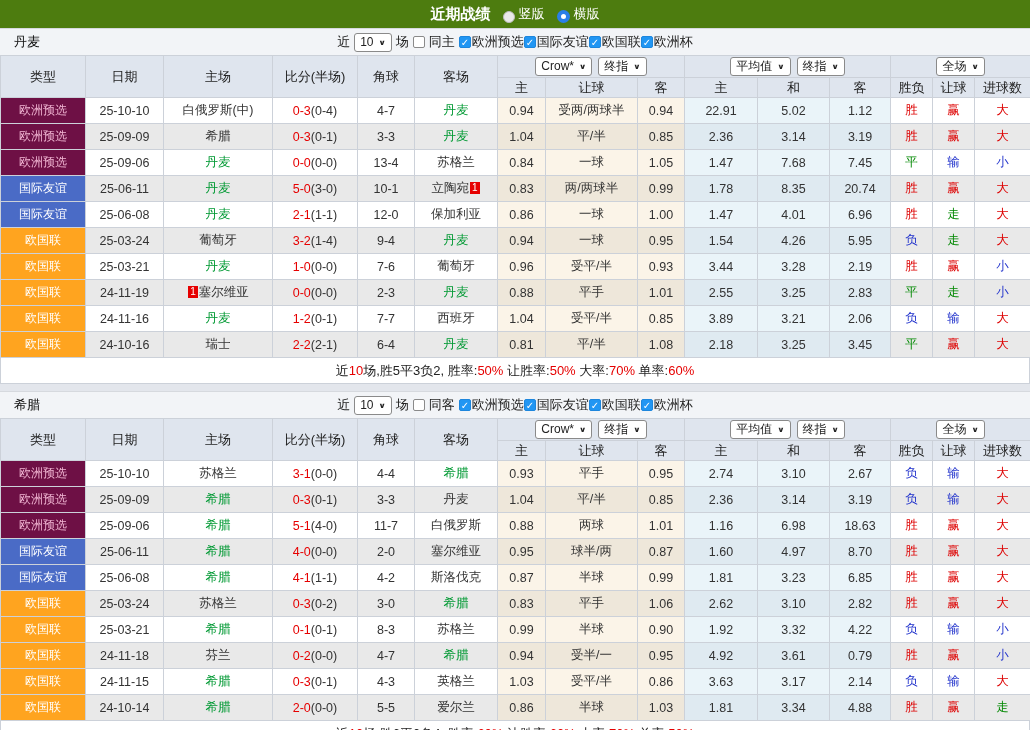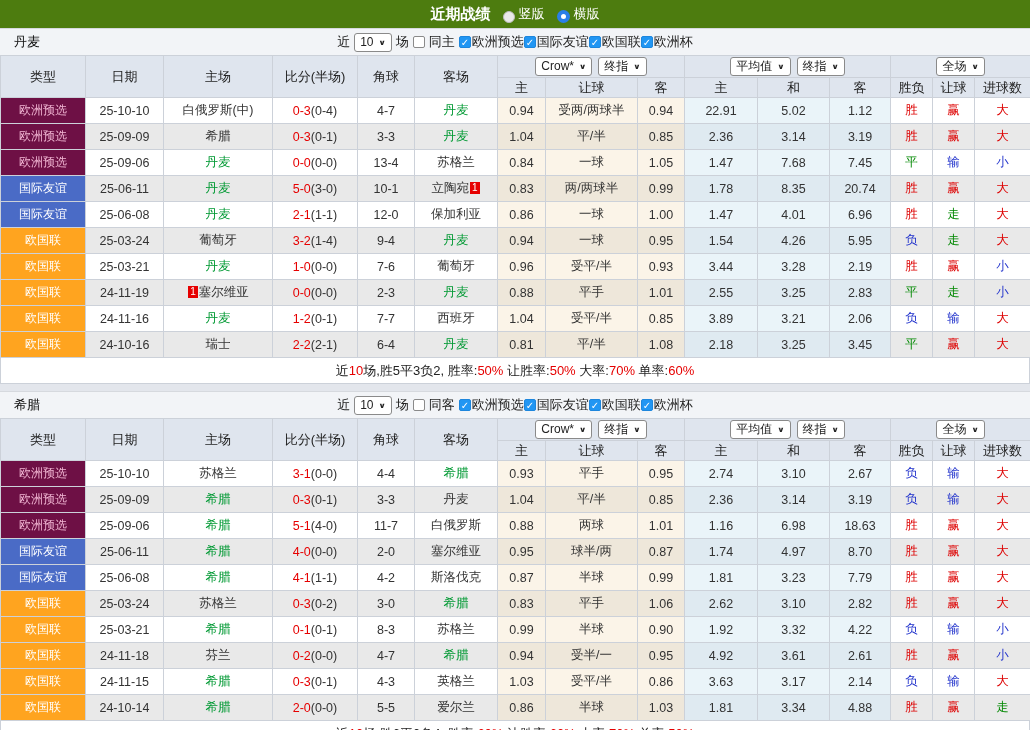--- a/index.html
+++ b/index.html
@@ -512,40 +512,40 @@
         <tr>
     <td class="type-cell" style="background: rgb(74, 107, 198);"><span class="type-badge" style="color: rgb(255, 255, 255);">国际友谊</span></td>
     <td>25-06-11</td>
     <td><span class="tname home-name team-green">希腊</span></td>
     <td><span class="score-main">4-0</span><span class="score-half">(0-0)</span></td>
     <td>2-0</td>
     <td><span class="tname away-name">塞尔维亚</span></td>
     <td class="odds">0.95</td>
     <td class="odds">球半/两</td>
     <td class="odds">0.87</td>
-    <td class="avg">1.74</td>
+    <td class="avg">1.60</td>
     <td class="avg">4.97</td>
     <td class="avg">8.70</td>
     <td class="wl-cell" style="color: rgb(221, 0, 0);">胜</td>
     <td class="hc-cell" style="color: rgb(221, 0, 0);">赢</td>
     <td class="gl-cell" style="color: rgb(221, 0, 0);">大</td>
   </tr>
         <tr>
     <td class="type-cell" style="background: rgb(74, 107, 198);"><span class="type-badge" style="color: rgb(255, 255, 255);">国际友谊</span></td>
     <td>25-06-08</td>
     <td><span class="tname home-name team-green">希腊</span></td>
     <td><span class="score-main">4-1</span><span class="score-half">(1-1)</span></td>
     <td>4-2</td>
     <td><span class="tname away-name">斯洛伐克</span></td>
     <td class="odds">0.87</td>
     <td class="odds">半球</td>
     <td class="odds">0.99</td>
     <td class="avg">1.81</td>
     <td class="avg">3.23</td>
-    <td class="avg">7.79</td>
+    <td class="avg">6.85</td>
     <td class="wl-cell" style="color: rgb(221, 0, 0);">胜</td>
     <td class="hc-cell" style="color: rgb(221, 0, 0);">赢</td>
     <td class="gl-cell" style="color: rgb(221, 0, 0);">大</td>
   </tr>
         <tr>
     <td class="type-cell" style="background: rgb(255, 164, 31);"><span class="type-badge" style="color: rgb(255, 255, 255);">欧国联</span></td>
     <td>25-03-24</td>
     <td><span class="tname home-name">苏格兰</span></td>
     <td><span class="score-main">0-3</span><span class="score-half">(0-2)</span></td>
     <td>3-0</td>
@@ -582,21 +582,21 @@
     <td>24-11-18</td>
     <td><span class="tname home-name">芬兰</span></td>
     <td><span class="score-main">0-2</span><span class="score-half">(0-0)</span></td>
     <td>4-7</td>
     <td><span class="tname away-name team-green">希腊</span></td>
     <td class="odds">0.94</td>
     <td class="odds">受半/一</td>
     <td class="odds">0.95</td>
     <td class="avg">4.92</td>
     <td class="avg">3.61</td>
-    <td class="avg">2.61</td>
+    <td class="avg">0.79</td>
     <td class="wl-cell" style="color: rgb(221, 0, 0);">胜</td>
     <td class="hc-cell" style="color: rgb(221, 0, 0);">赢</td>
     <td class="gl-cell" style="color: rgb(34, 51, 204);">小</td>
   </tr>
         <tr>
     <td class="type-cell" style="background: rgb(255, 164, 31);"><span class="type-badge" style="color: rgb(255, 255, 255);">欧国联</span></td>
     <td>24-11-15</td>
     <td><span class="tname home-name team-green">希腊</span></td>
     <td><span class="score-main">0-3</span><span class="score-half">(0-1)</span></td>
     <td>4-3</td>

